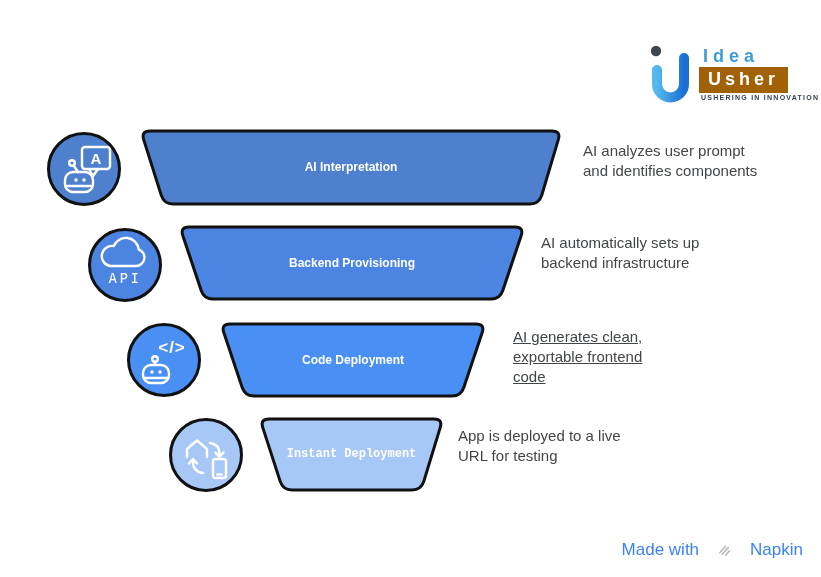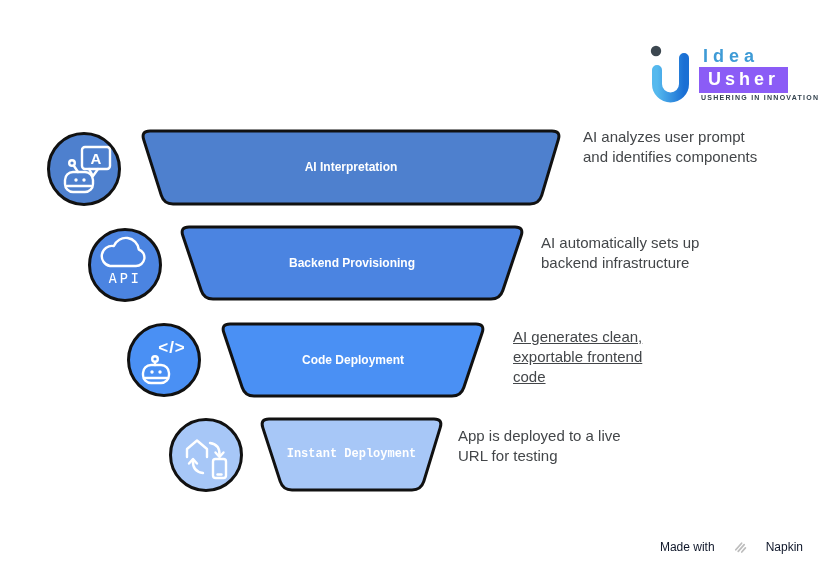--- a/index.html
+++ b/index.html
@@ -14,21 +14,21 @@
 
   
   .logo { position: absolute; left: 646px; top: 40px; width: 160px; height: 64px; }
   .logo-mark { position: absolute; left: 0; top: 2px; }
   .logo-idea {
     position: absolute; left: 57px; top: 6px;
     font-size: 18px; font-weight: bold; letter-spacing: 5px; color: #3e9bd6;
   }
   .logo-usher {
     position: absolute; left: 53px; top: 27px;
-    background: #8b5cf6; color: #ffffff;
+    background: #a16207; color: #ffffff;
     font-size: 18px; font-weight: bold; letter-spacing: 4px;
     padding: 2px 9px 3px 9px;
   }
   .logo-tagline {
     position: absolute; left: 55px; top: 54px;
     font-size: 7px; font-weight: bold; letter-spacing: 1.25px; color: #33424e;
     white-space: nowrap;
   }
 
   
@@ -46,30 +46,30 @@
 
   .icon-badge { position: absolute; }
   .i1 { left: 45px;  top: 130px; }
   .i2 { left: 86px;  top: 226px; }
   .i3 { left: 125px; top: 321px; }
   .i4 { left: 167px; top: 416px; }
 
   .desc {
     position: absolute; font-size: 15px; line-height: 1.34; color: #434649;
   }
-  .d1 { left: 583px; top: 127px; width: 175px; }
+  .d1 { left: 583px; top: 141px; width: 175px; }
   .d2 { left: 541px; top: 233px; width: 190px; }
   .d3 { left: 513px; top: 327px; width: 165px; text-decoration: underline; }
   .d4 { left: 458px; top: 426px; width: 180px; }
 
   
   .footer {
     position: absolute; right: 18px; top: 540px;
     display: flex; align-items: center; gap: 19px;
-    color: #0f172a; font-size: 12px;
+    color: #3b82f6; font-size: 17px;
   }
 </style>
 </head>
 <body>
 
 <div class="stage">
 
   <div class="logo">
     <svg class="logo-mark" width="52" height="62" viewBox="0 0 52 62">
       <defs>

